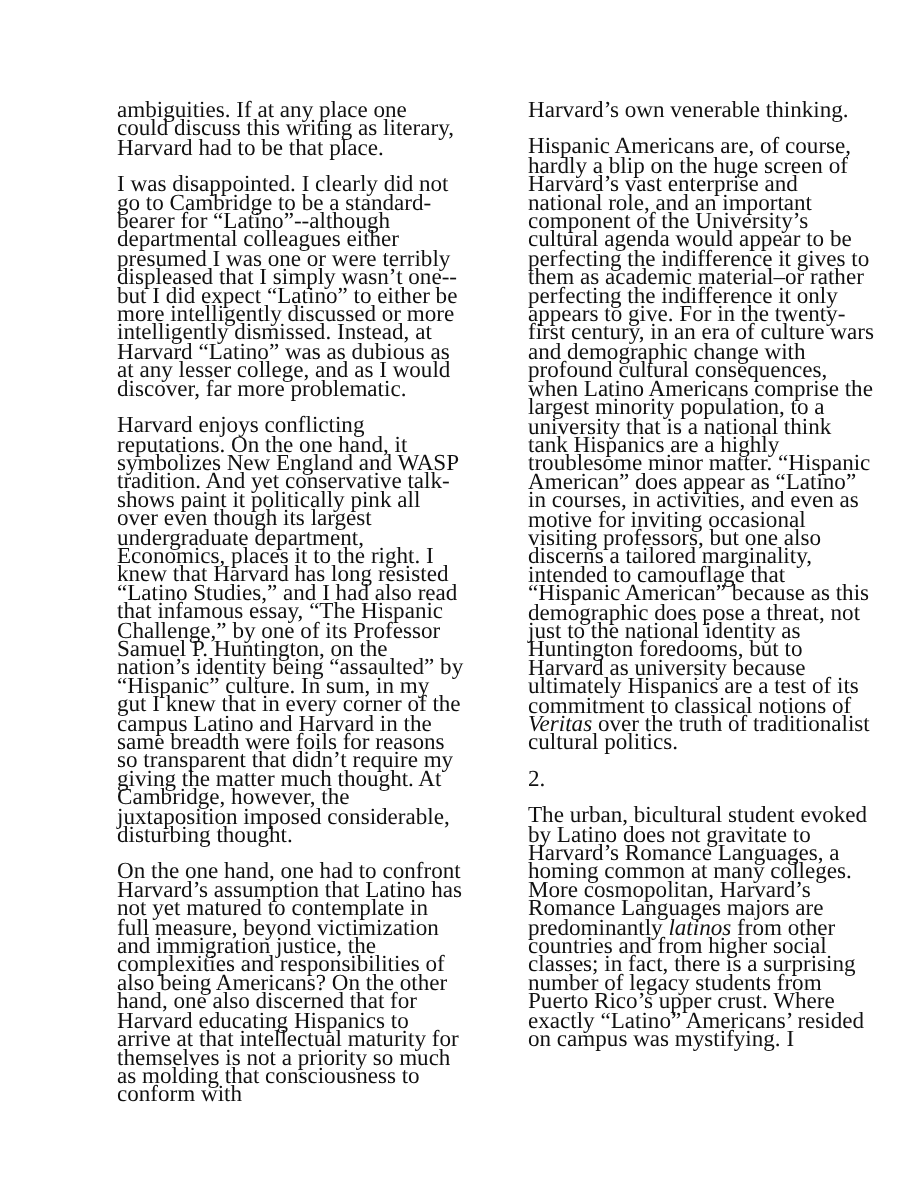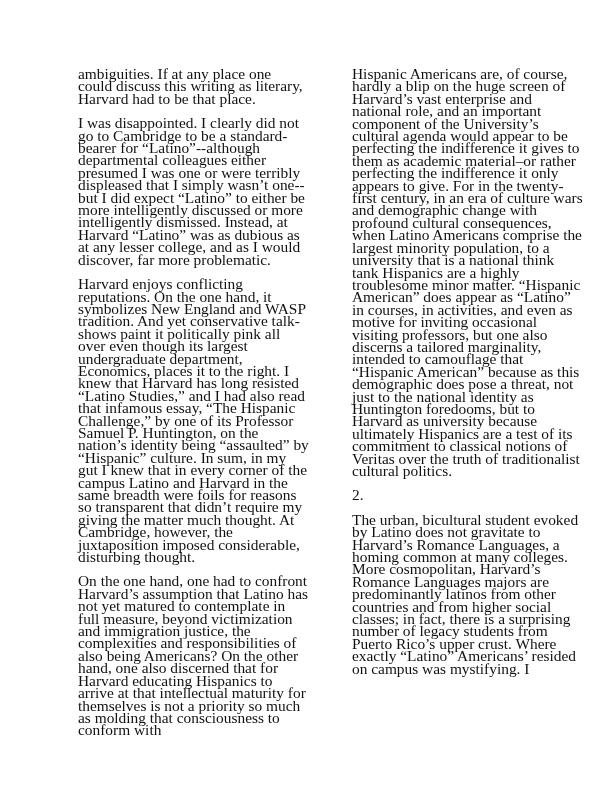--- a/index.html
+++ b/index.html
@@ -38,30 +38,32 @@
     margin: 0 0 12px 0;
     padding: 0;
   }
   .col p.heading {
     margin-bottom: 0;
   }
   .col p.tight {
     margin-top: 12px;
   }
   .italic {
+    font-style: italic;
   }
 </style>
 </head>
 <body>
 
 <div class="page">
   <div class="col col-left">
       <p><span>ambiguities. If at any place one could discuss this writing as literary, Harvard had to be that place.</span></p>
       <p><span>I was disappointed. I clearly did not go to Cambridge to be a standard-bearer for “Latino”--although departmental colleagues either presumed I was one or were terribly displeased that I simply wasn’t one--but I did expect “Latino” to either be more intelligently discussed or more intelligently dismissed. Instead, at Harvard “Latino” was as dubious as at any lesser college, and as I would discover, far more problematic.</span></p>
       <p><span>Harvard enjoys conflicting reputations. On the one hand, it symbolizes New England and WASP tradition. And yet conservative talk-shows paint it politically pink all over even though its  largest undergraduate department, Economics, places it to the right. I knew that Harvard has long resisted “Latino Studies,” and I had also read that infamous essay, “The Hispanic Challenge,” by one of its Professor Samuel P. Huntington, on the nation’s identity being “assaulted” by “Hispanic” culture. In sum, in my gut I knew that in every corner of the campus Latino and Harvard in the same breadth were foils for reasons so transparent that didn’t require my giving the matter much thought. At Cambridge, however, the juxtaposition imposed considerable, disturbing thought.</span></p>
       <p><span>On the one hand, one had to confront Harvard’s assumption that Latino has not yet matured to contemplate in full measure, beyond victimization and immigration justice, the complexities and responsibilities of  also being Americans? On the other hand, one also discerned that for Harvard educating Hispanics to arrive at that intellectual maturity for themselves is not a priority so much as molding that consciousness to conform with</span></p>
     </div>
   <div class="col col-right">
+      <p><span>Harvard’s own venerable thinking.</span></p>
       <p><span>Hispanic Americans are, of course, hardly a blip on the huge screen of Harvard’s vast enterprise and national role, and an important component of the University’s cultural agenda would appear to be perfecting the indifference it gives to them as academic material–or rather perfecting the indifference it only appears to give. For in the twenty-first century, in an era of culture wars and demographic change with profound cultural consequences, when Latino Americans comprise the largest minority population, to a university that is a national think tank Hispanics are a highly troublesome minor matter. “Hispanic American” does appear as “Latino” in courses, in activities, and even as motive for inviting occasional visiting professors, but one also discerns a tailored marginality, intended to camouflage that “Hispanic American” because as this demographic does pose a threat, not just to the national identity as Huntington foredooms, but to Harvard as university because ultimately Hispanics are a test of its commitment to classical notions of </span><span class="italic">Veritas</span><span> over the truth of traditionalist cultural politics.</span></p>
       <p class="heading"><span>2.</span></p>
       <p class="tight"><span>The urban, bicultural student evoked by Latino does not gravitate to Harvard’s Romance Languages, a homing common at many colleges. More cosmopolitan, Harvard’s Romance Languages majors are predominantly </span><span class="italic">latinos</span><span> from other countries and from higher social classes; in fact, there is a surprising number of legacy students from Puerto Rico’s upper crust. Where exactly “Latino” Americans’ resided on campus was mystifying. I</span></p>
     </div>
 </div>
 
 </body></html>

